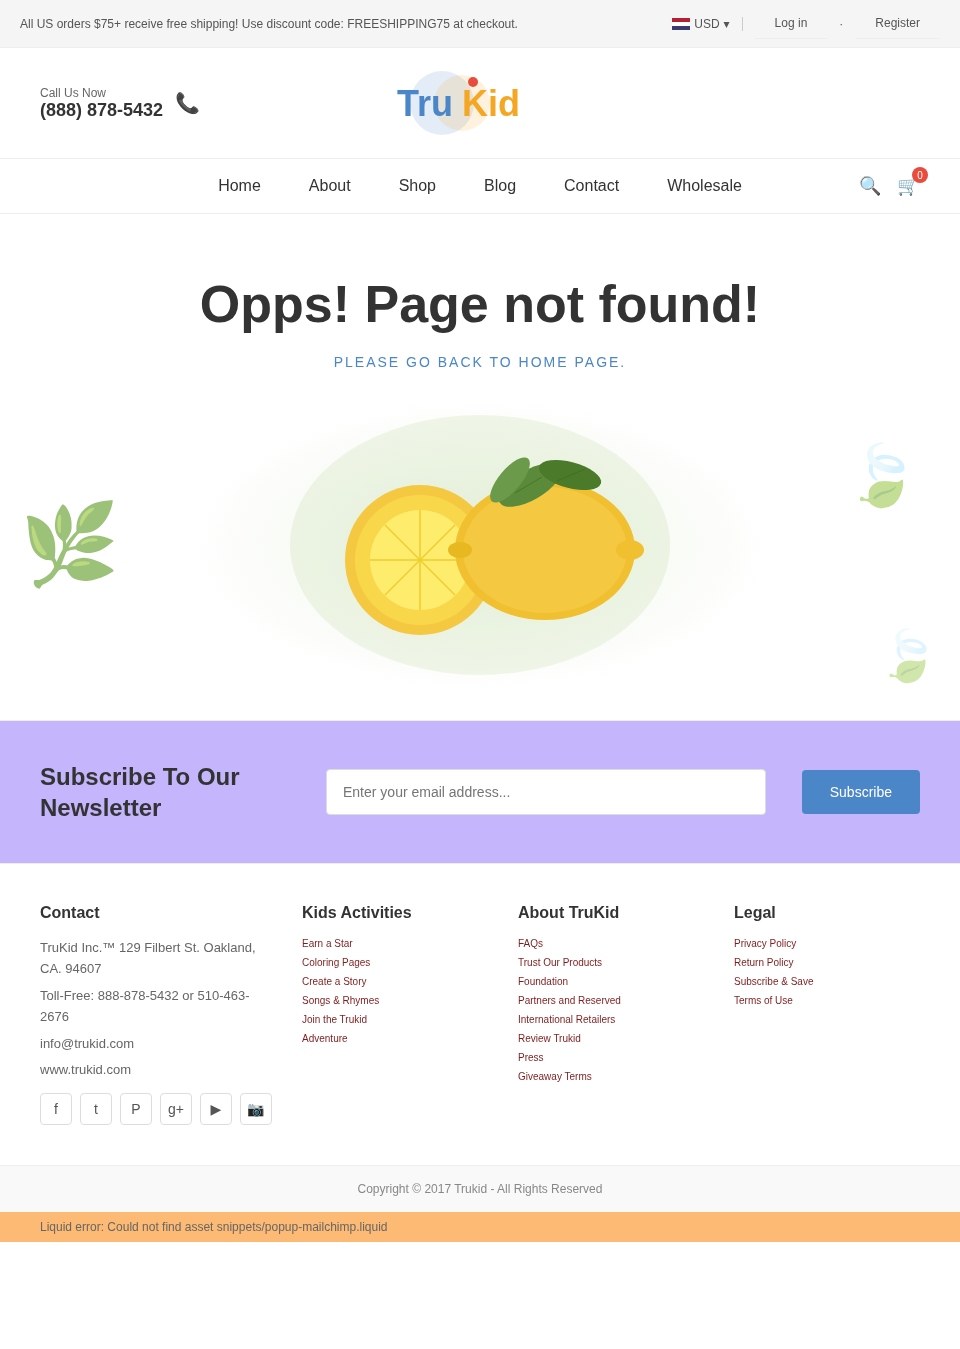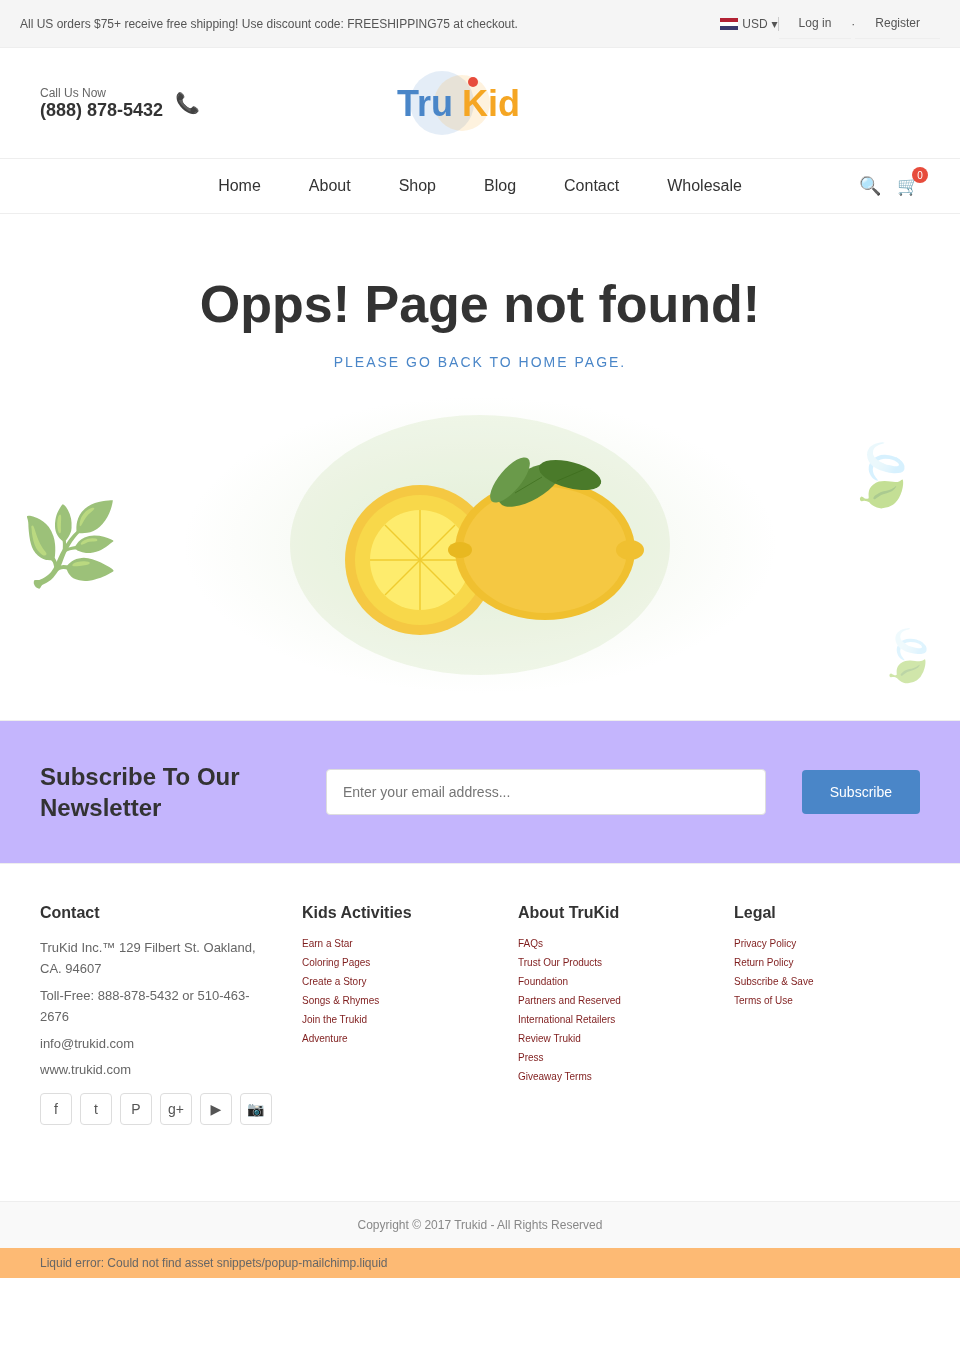--- a/index.html
+++ b/index.html
@@ -12,20 +12,21 @@
       display: flex;
       justify-content: space-between;
       align-items: center;
       font-size: 12px;
       color: #555;
       border-bottom: 1px solid #eee;
     }
     .top-banner-right {
       display: flex;
       align-items: center;
+      gap: 12px;
     }
     .currency-selector {
       display: flex;
       align-items: center;
       gap: 4px;
       cursor: pointer;
     }
     .flag-icon {
       width: 18px;
       height: 12px;
@@ -261,21 +262,20 @@
     }
 
     
     .copyright-bar {
       background: #f9f9f9;
       padding: 16px 40px;
       text-align: center;
       font-size: 12px;
       color: #888;
       border-top: 1px solid #eee;
-      margin-top: 36px;
     }
     .liquid-error {
       padding: 8px 40px;
       font-size: 12px;
       color: #666;
       background: #fdba74;
     }
 
     .divider { width: 1px; height: 14px; background: #ccc; }
   </style>

